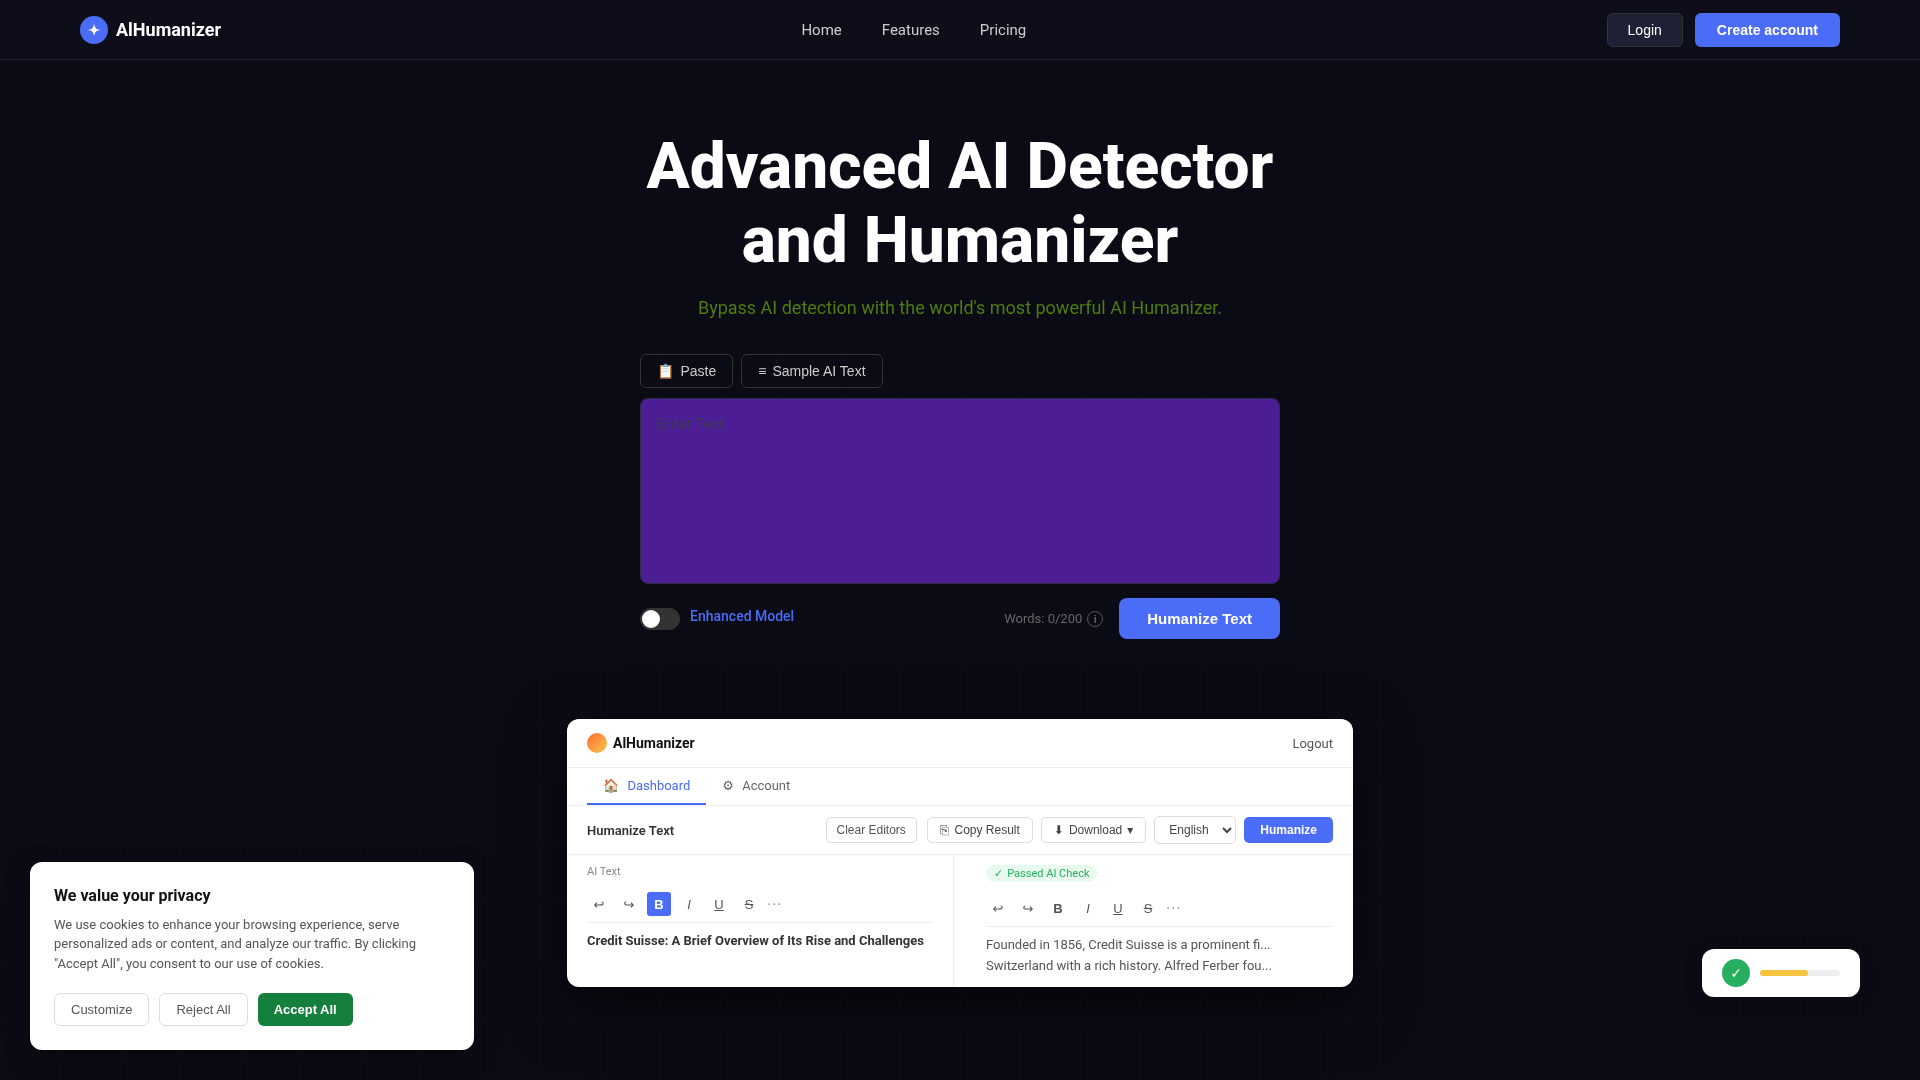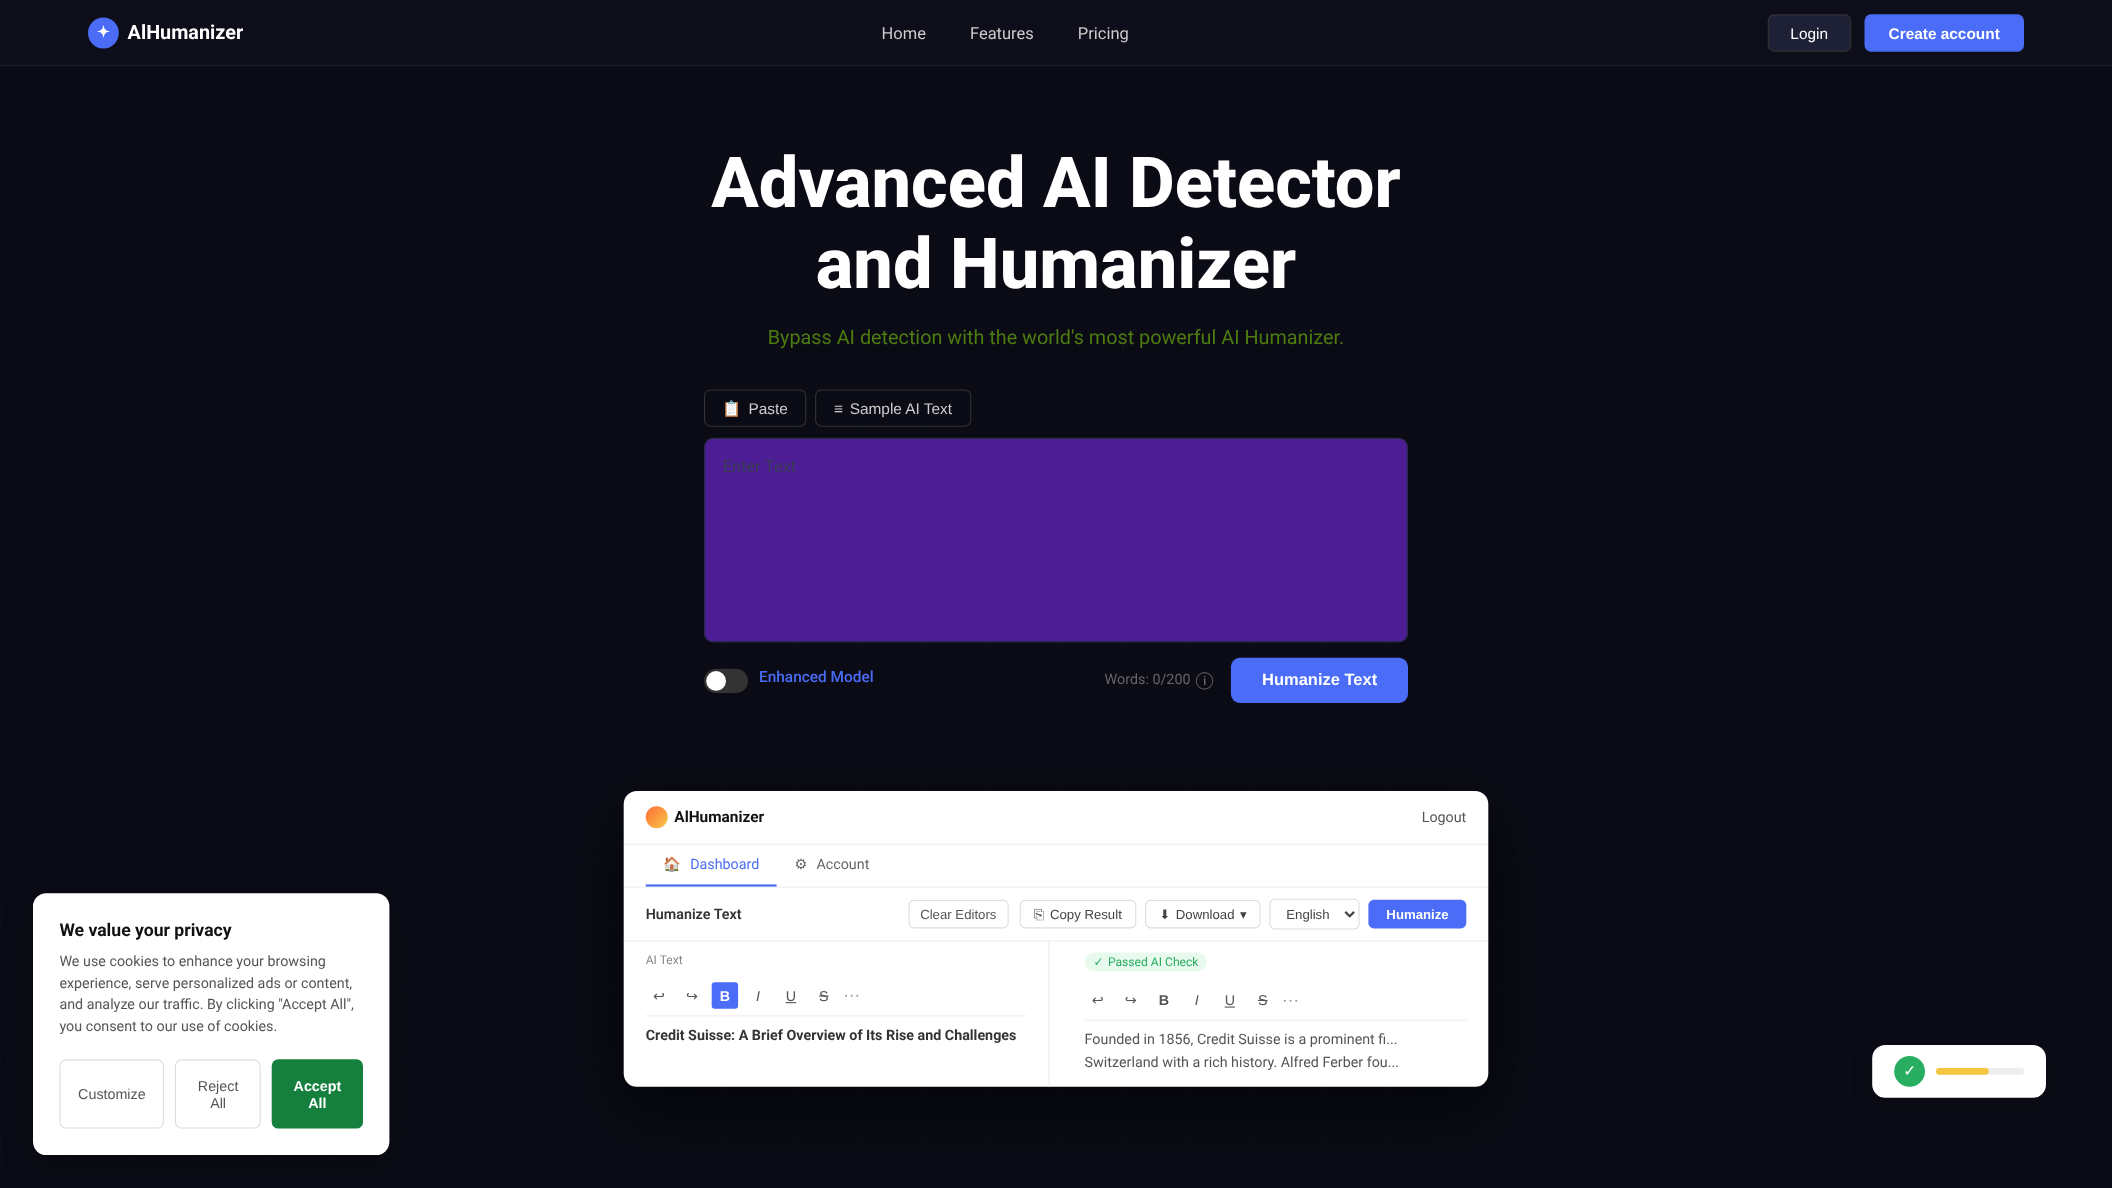--- a/index.html
+++ b/index.html
@@ -400,21 +400,21 @@
 
     
     .cookie-banner {
       position: fixed;
       bottom: 30px;
       left: 30px;
       background: #fff;
       color: #333;
       border-radius: 12px;
       padding: 24px;
-      width: 324px;
+      width: 444px;
       box-shadow: 0 8px 30px rgba(0,0,0,0.2);
       z-index: 1000;
     }
     .cookie-title {
       font-size: 16px;
       font-weight: 700;
       margin-bottom: 10px;
       color: #111;
     }
     .cookie-text {
@@ -424,21 +424,21 @@
       margin-bottom: 20px;
     }
     .cookie-actions {
       display: flex;
       gap: 10px;
     }
     .btn-customize {
       background: transparent;
       border: 1px solid #ddd;
       border-radius: 6px;
-      padding: 23px 16px;
+      padding: 8px 16px;
       font-size: 13px;
       cursor: pointer;
       color: #555;
     }
     .btn-reject {
       background: transparent;
       border: 1px solid #ddd;
       border-radius: 6px;
       padding: 8px 16px;
       font-size: 13px;

